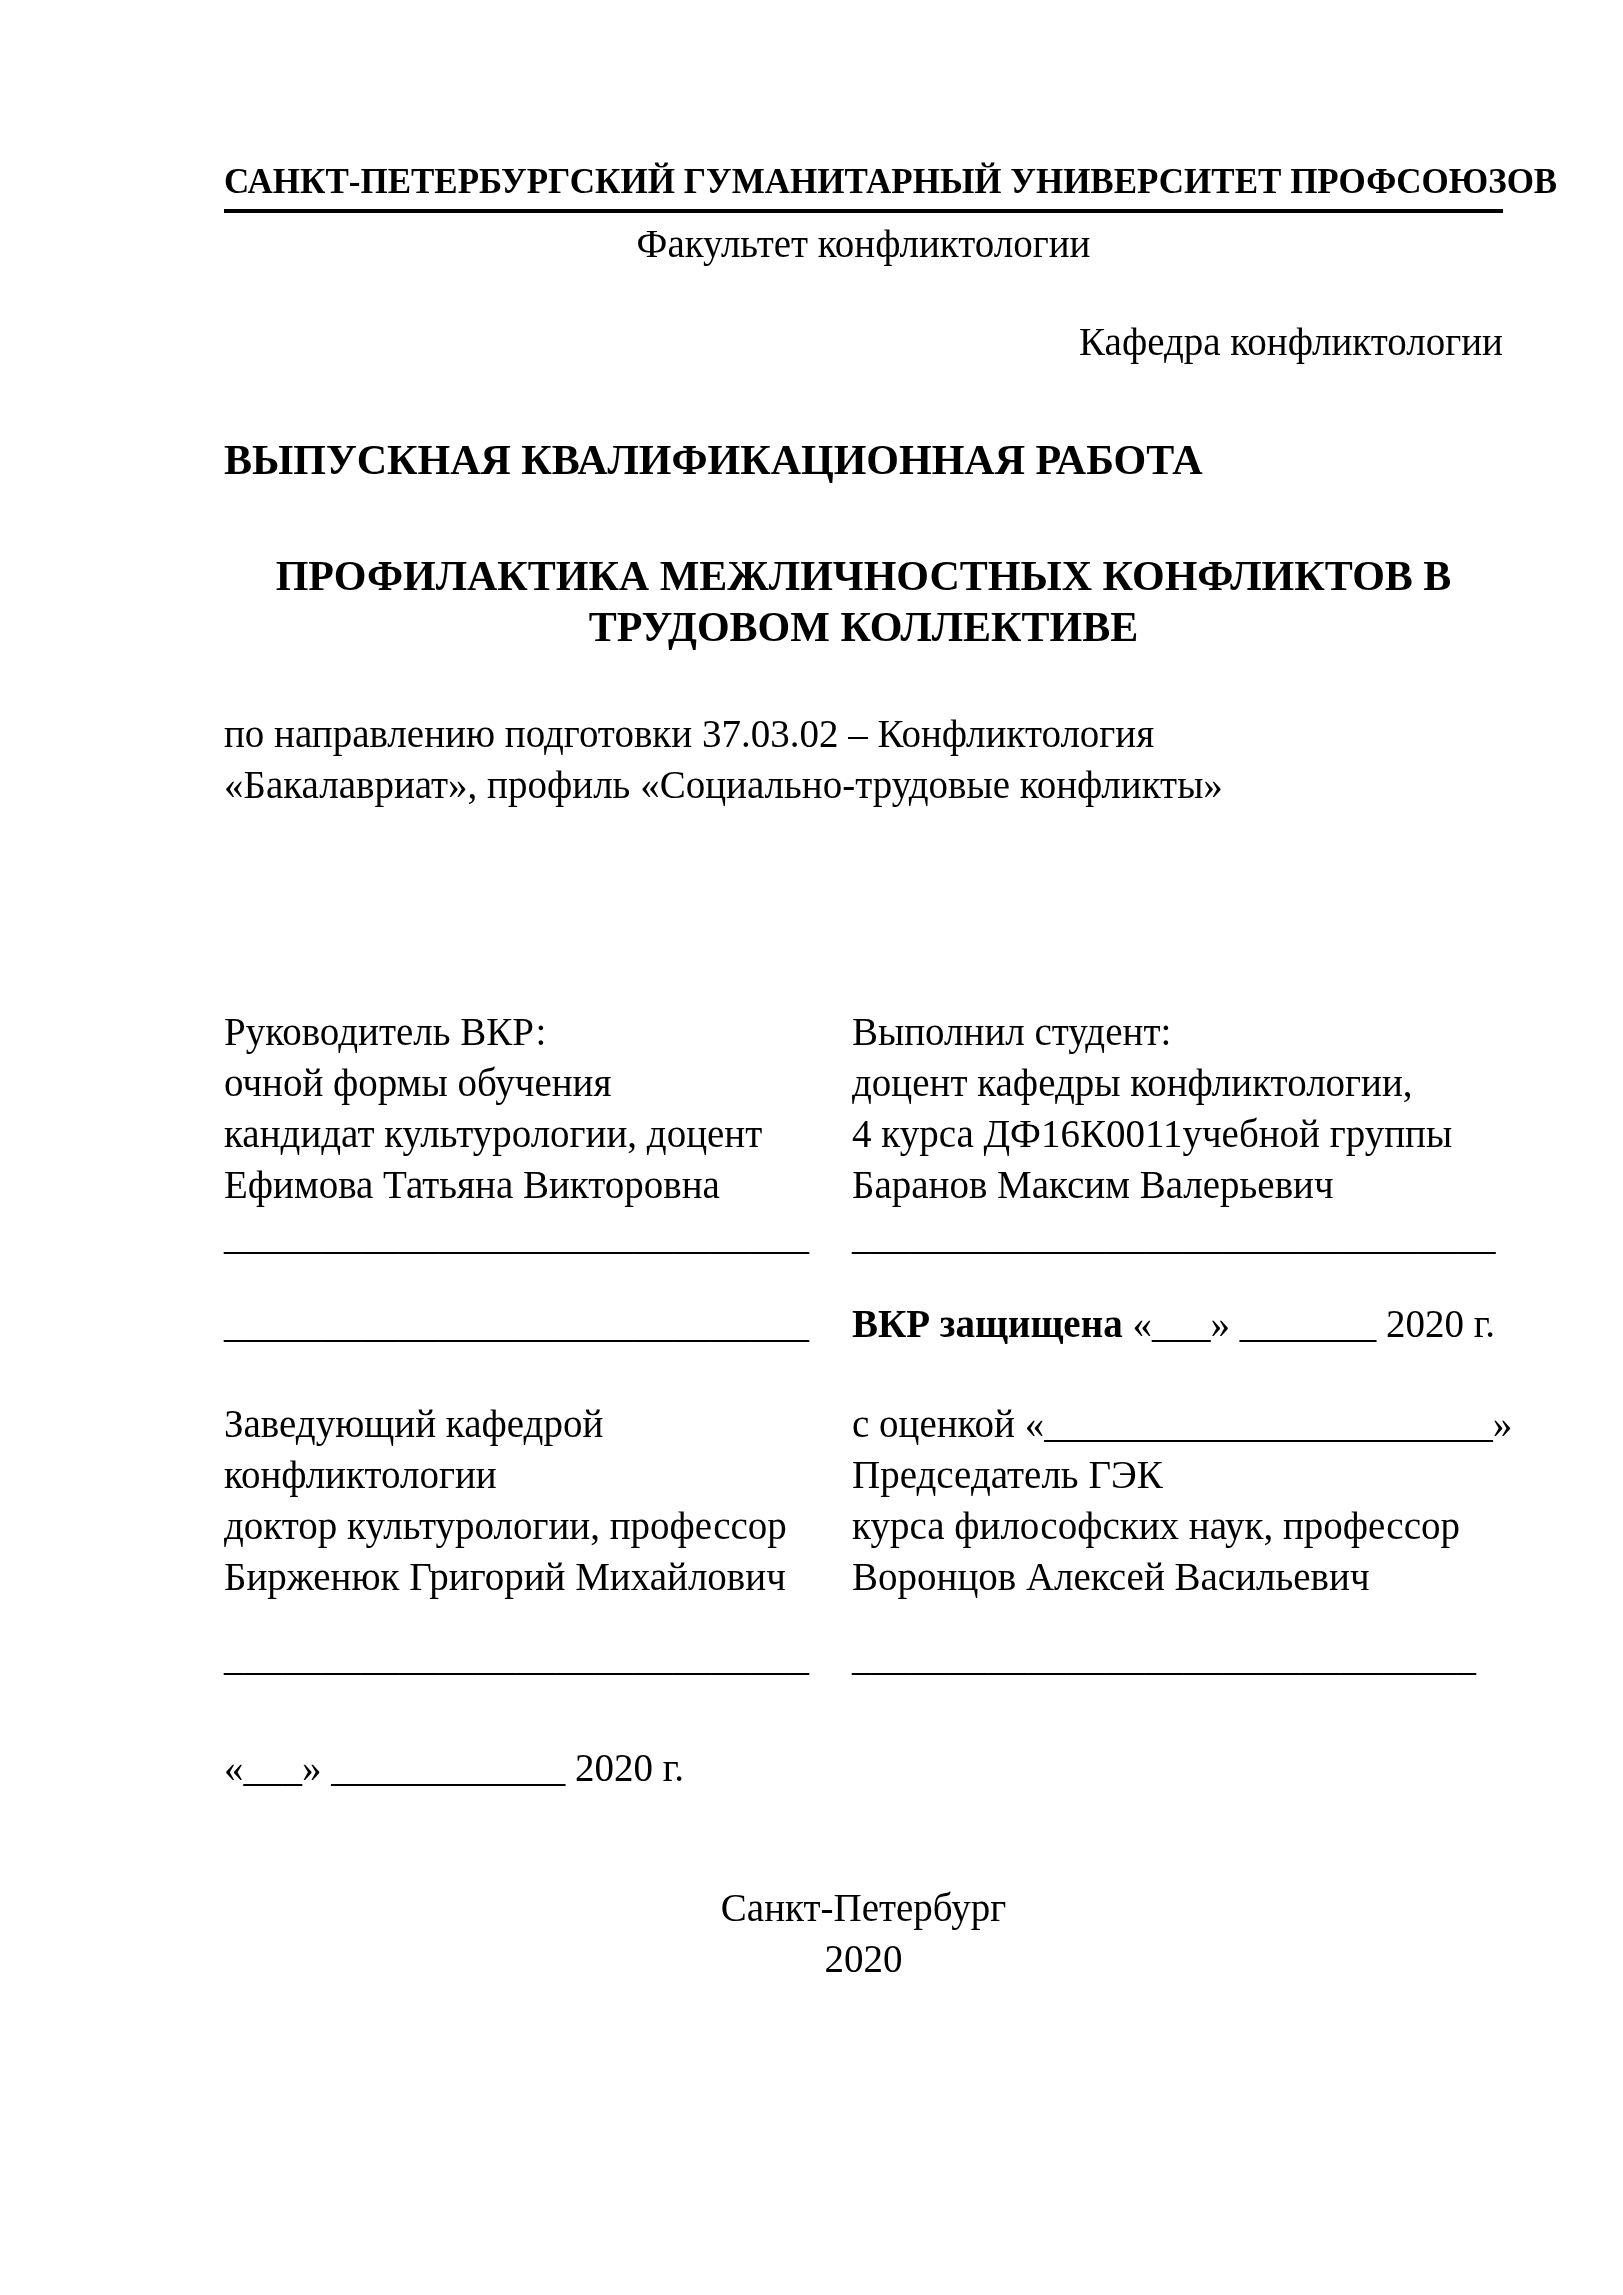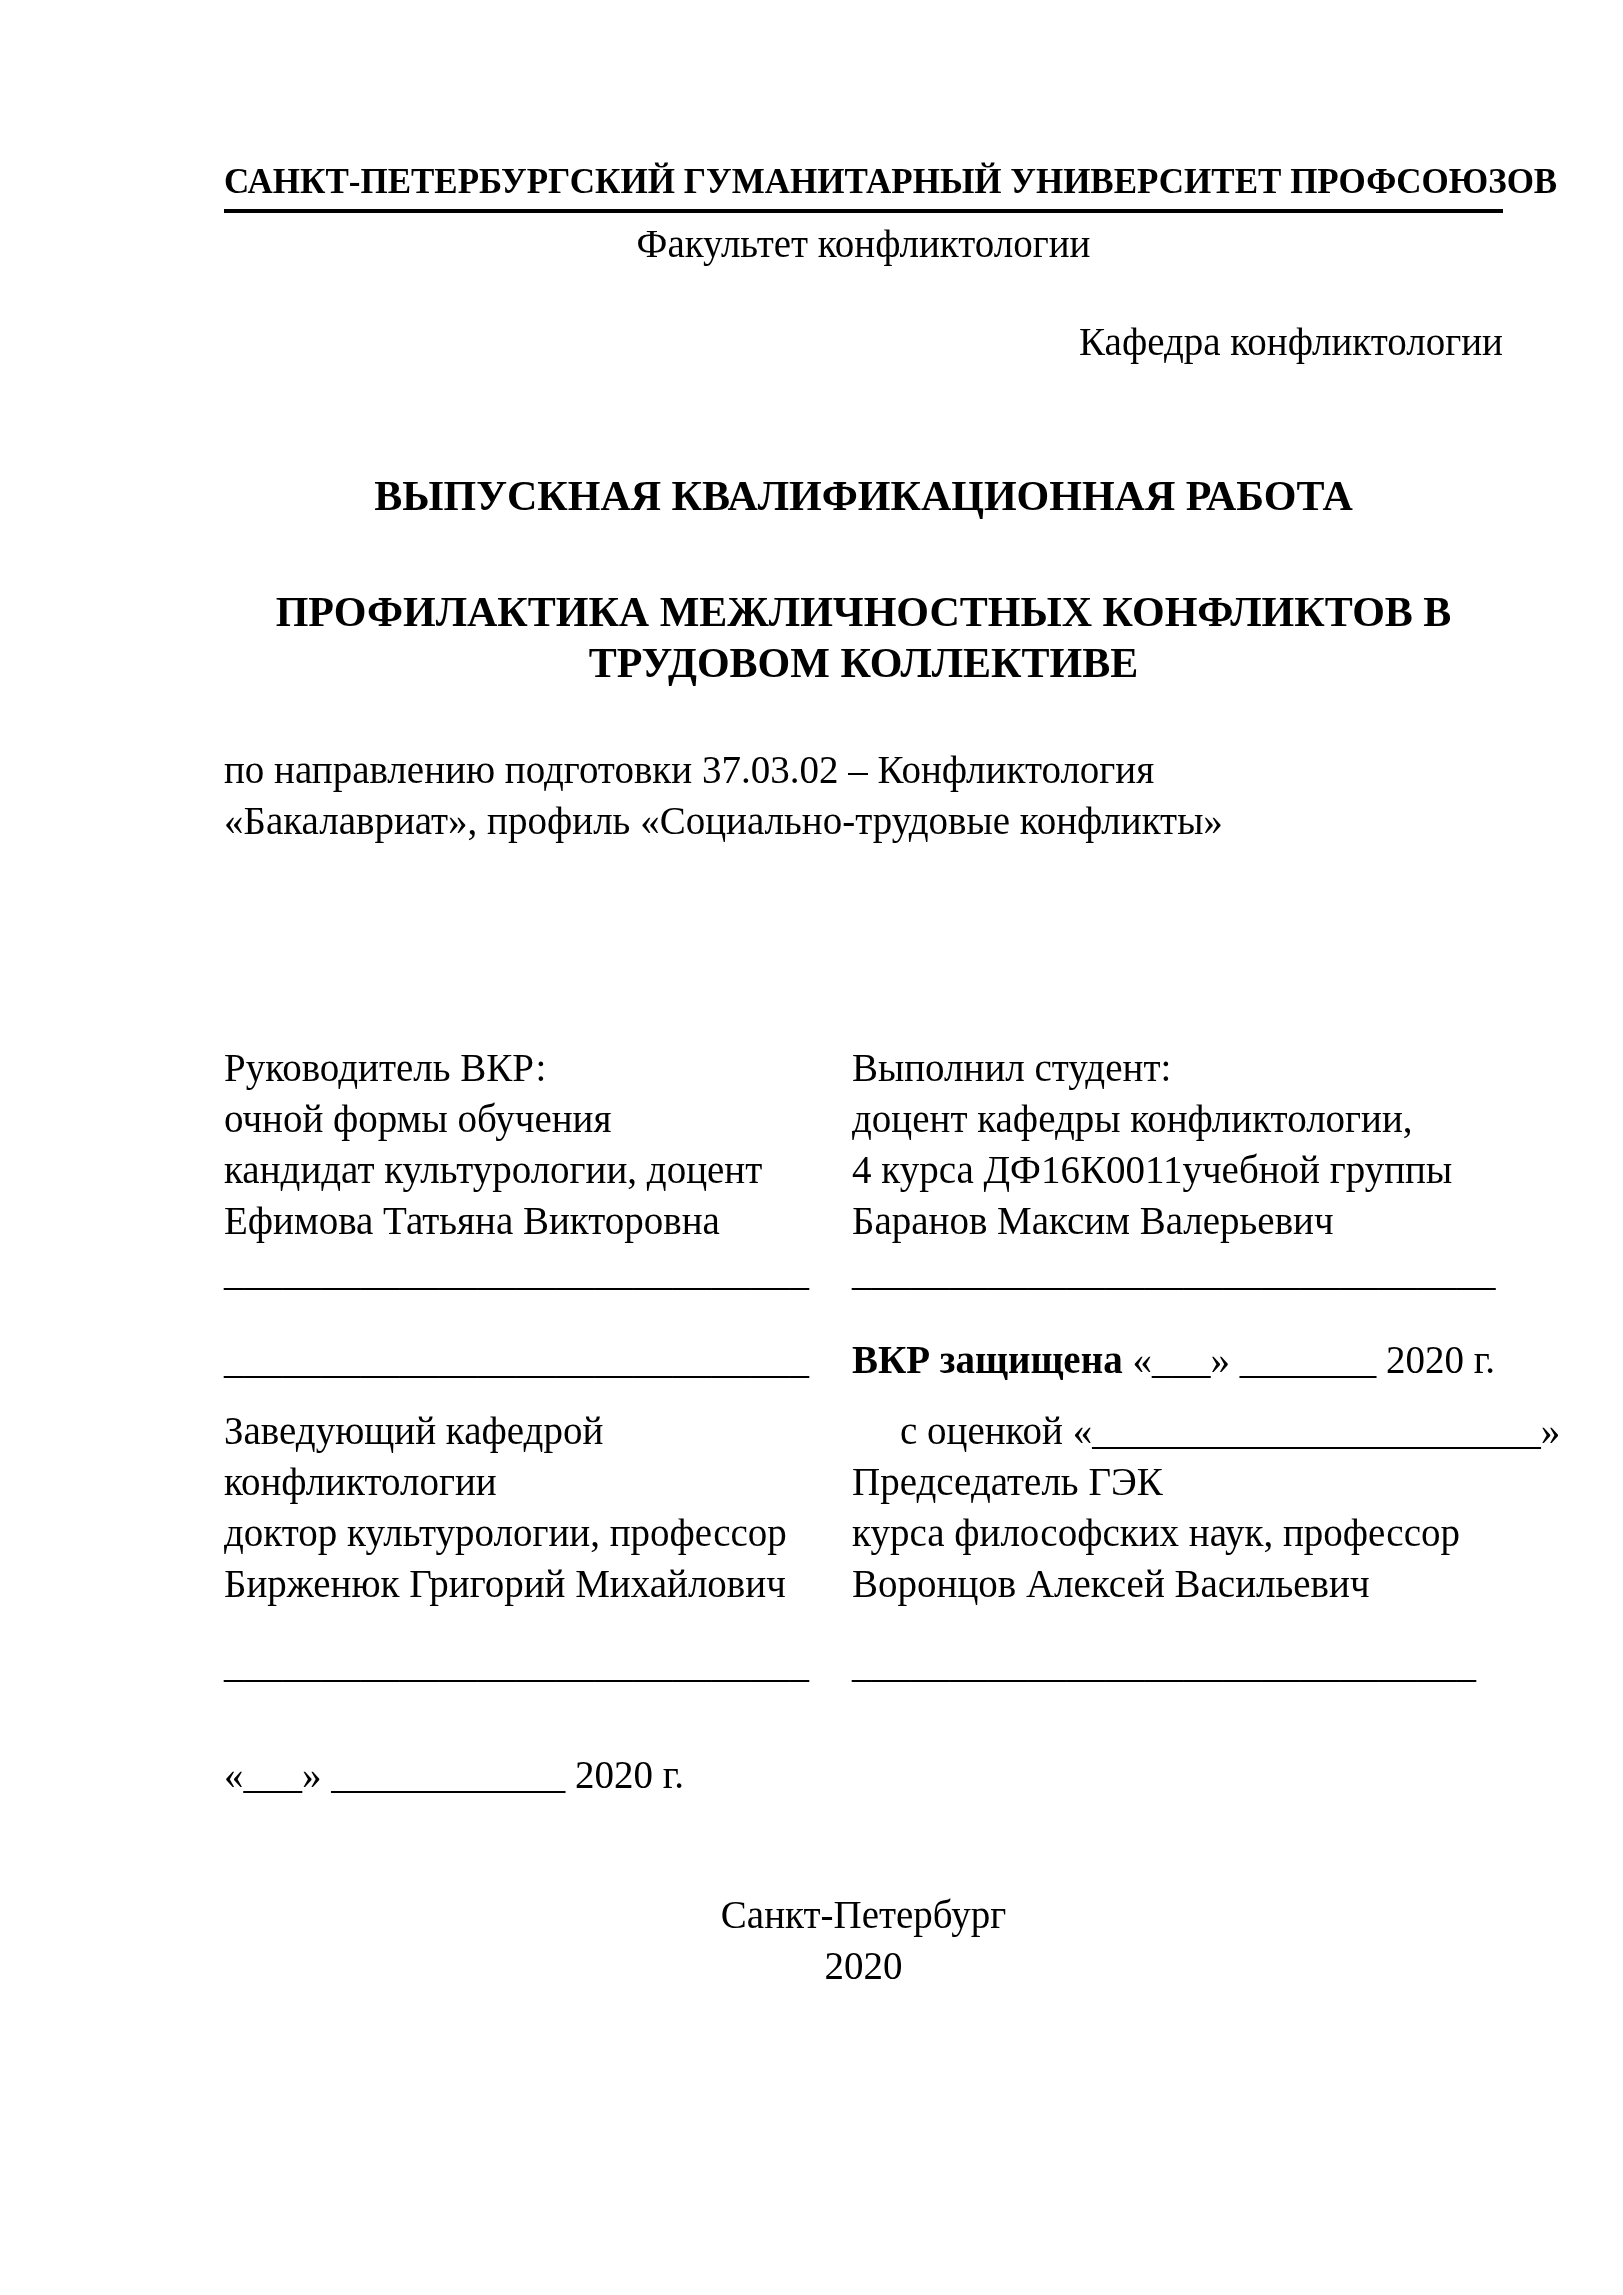--- a/index.html
+++ b/index.html
@@ -21,42 +21,41 @@
     line-height: 41px;
     font-weight: bold;
     text-align: center;
     border-bottom: 4.7px solid #000;
     padding-bottom: 7px;
     white-space: nowrap;
   }
   .faculty { text-align: center; margin-top: 4.7px; }
   .department { text-align: right; margin-top: 47px; }
   .work-type {
-    margin-top: 104px;
-    text-align: center;
+    margin-top: 68px;
     font-weight: bold;
     font-size: 42px;
     line-height: 51px;
   }
   .thesis-title {
     margin-top: 65px;
     text-align: center;
     font-weight: bold;
     font-size: 42px;
     line-height: 51px;
   }
   .program { margin-top: 55px; text-align: left; }
   .cols { margin-top: 196px; }
   .row {
     display: grid;
     grid-template-columns: 628px 1fr;
   }
   .cell { white-space: nowrap; }
   .mt47 { margin-top: 37px; }
-  .mt63 { margin-top: 20px; gap: 48px; }
+  .mt63 { margin-top: 49px; }
   .mt37 { margin-top: 29px; }
   .mt77 { margin-top: 60px; }
   .bold { font-weight: bold; }
   .footer { text-align: center; margin-top: 89px; }
   .sig { letter-spacing: 0; }
 </style>
 </head>
 <body>
 
 <div class="page">

